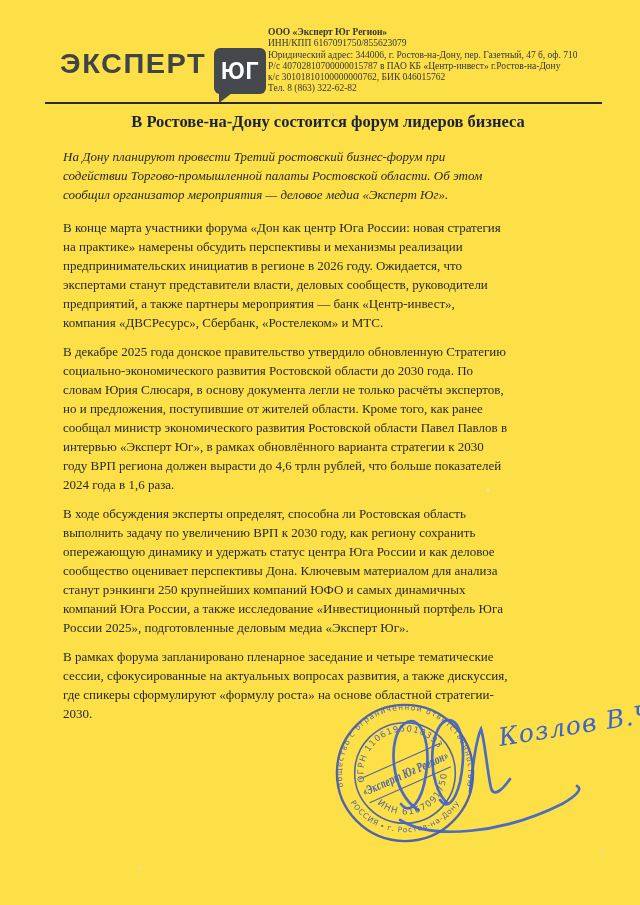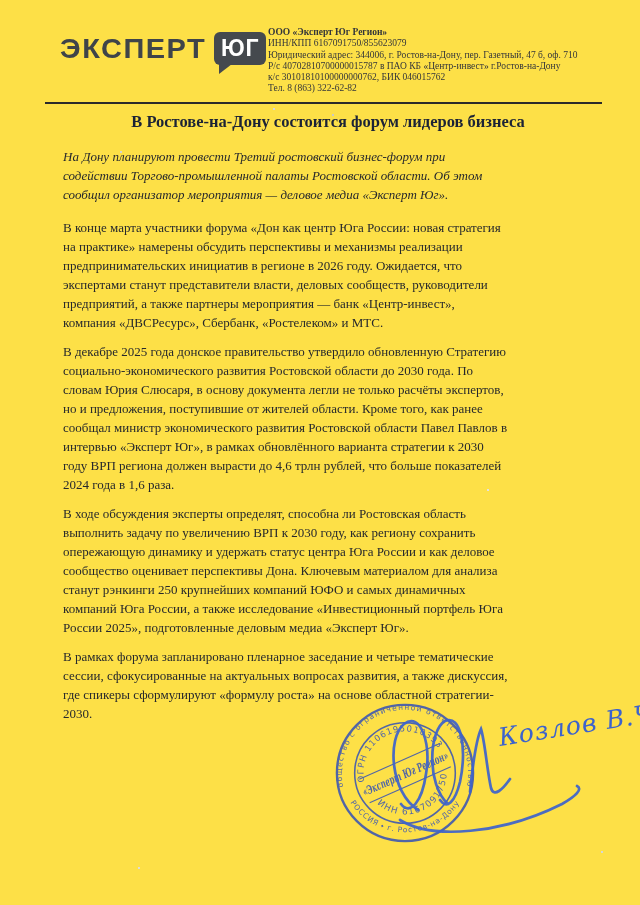--- a/index.html
+++ b/index.html
@@ -4,22 +4,22 @@
 <style>
   html,body{margin:0;padding:0;}
   body{width:640px;height:905px;background:#e9e9e7;font-family:"Liberation Serif",serif;}
   .page{position:relative;width:640px;height:905px;background:#fde047;overflow:hidden;padding-left:36px;}
 
   
   .logo{position:absolute;left:60px;top:32px;display:flex;align-items:center;gap:8px;}
   .logo-text{font-family:"Liberation Sans",sans-serif;font-weight:800;font-size:29px;
     letter-spacing:1.5px;color:#3f4449;transform:scaleY(.96);}
   .logo-badge{position:relative;display:flex;align-items:center;justify-content:center;
-    width:52px;height:33px;background:#45494e;color:#ffffff;border-radius:6px;
-    font-family:"Liberation Sans",sans-serif;font-weight:800;font-size:23px;letter-spacing:1px;}
+    width:52px;height:46px;background:#45494e;color:#ffffff;border-radius:6px;
+    font-family:"Liberation Sans",sans-serif;font-weight:800;font-size:23px;letter-spacing:1px;margin-top:16px;}
   .logo-badge::after{content:"";position:absolute;left:5px;bottom:-9px;width:0;height:0;
     border-top:10px solid #45494e;border-right:13px solid transparent;}
 
   .company{position:absolute;left:268px;top:27px;width:360px;color:#33353a;
     font-size:9.5px;line-height:11.3px;}
   .company-name{font-weight:bold;}
 
   .rule{position:absolute;left:45px;top:102px;width:557px;height:2px;background:#2a2a2a;}
 
   .title{position:absolute;left:8px;top:112px;width:640px;margin:0;text-align:center;

